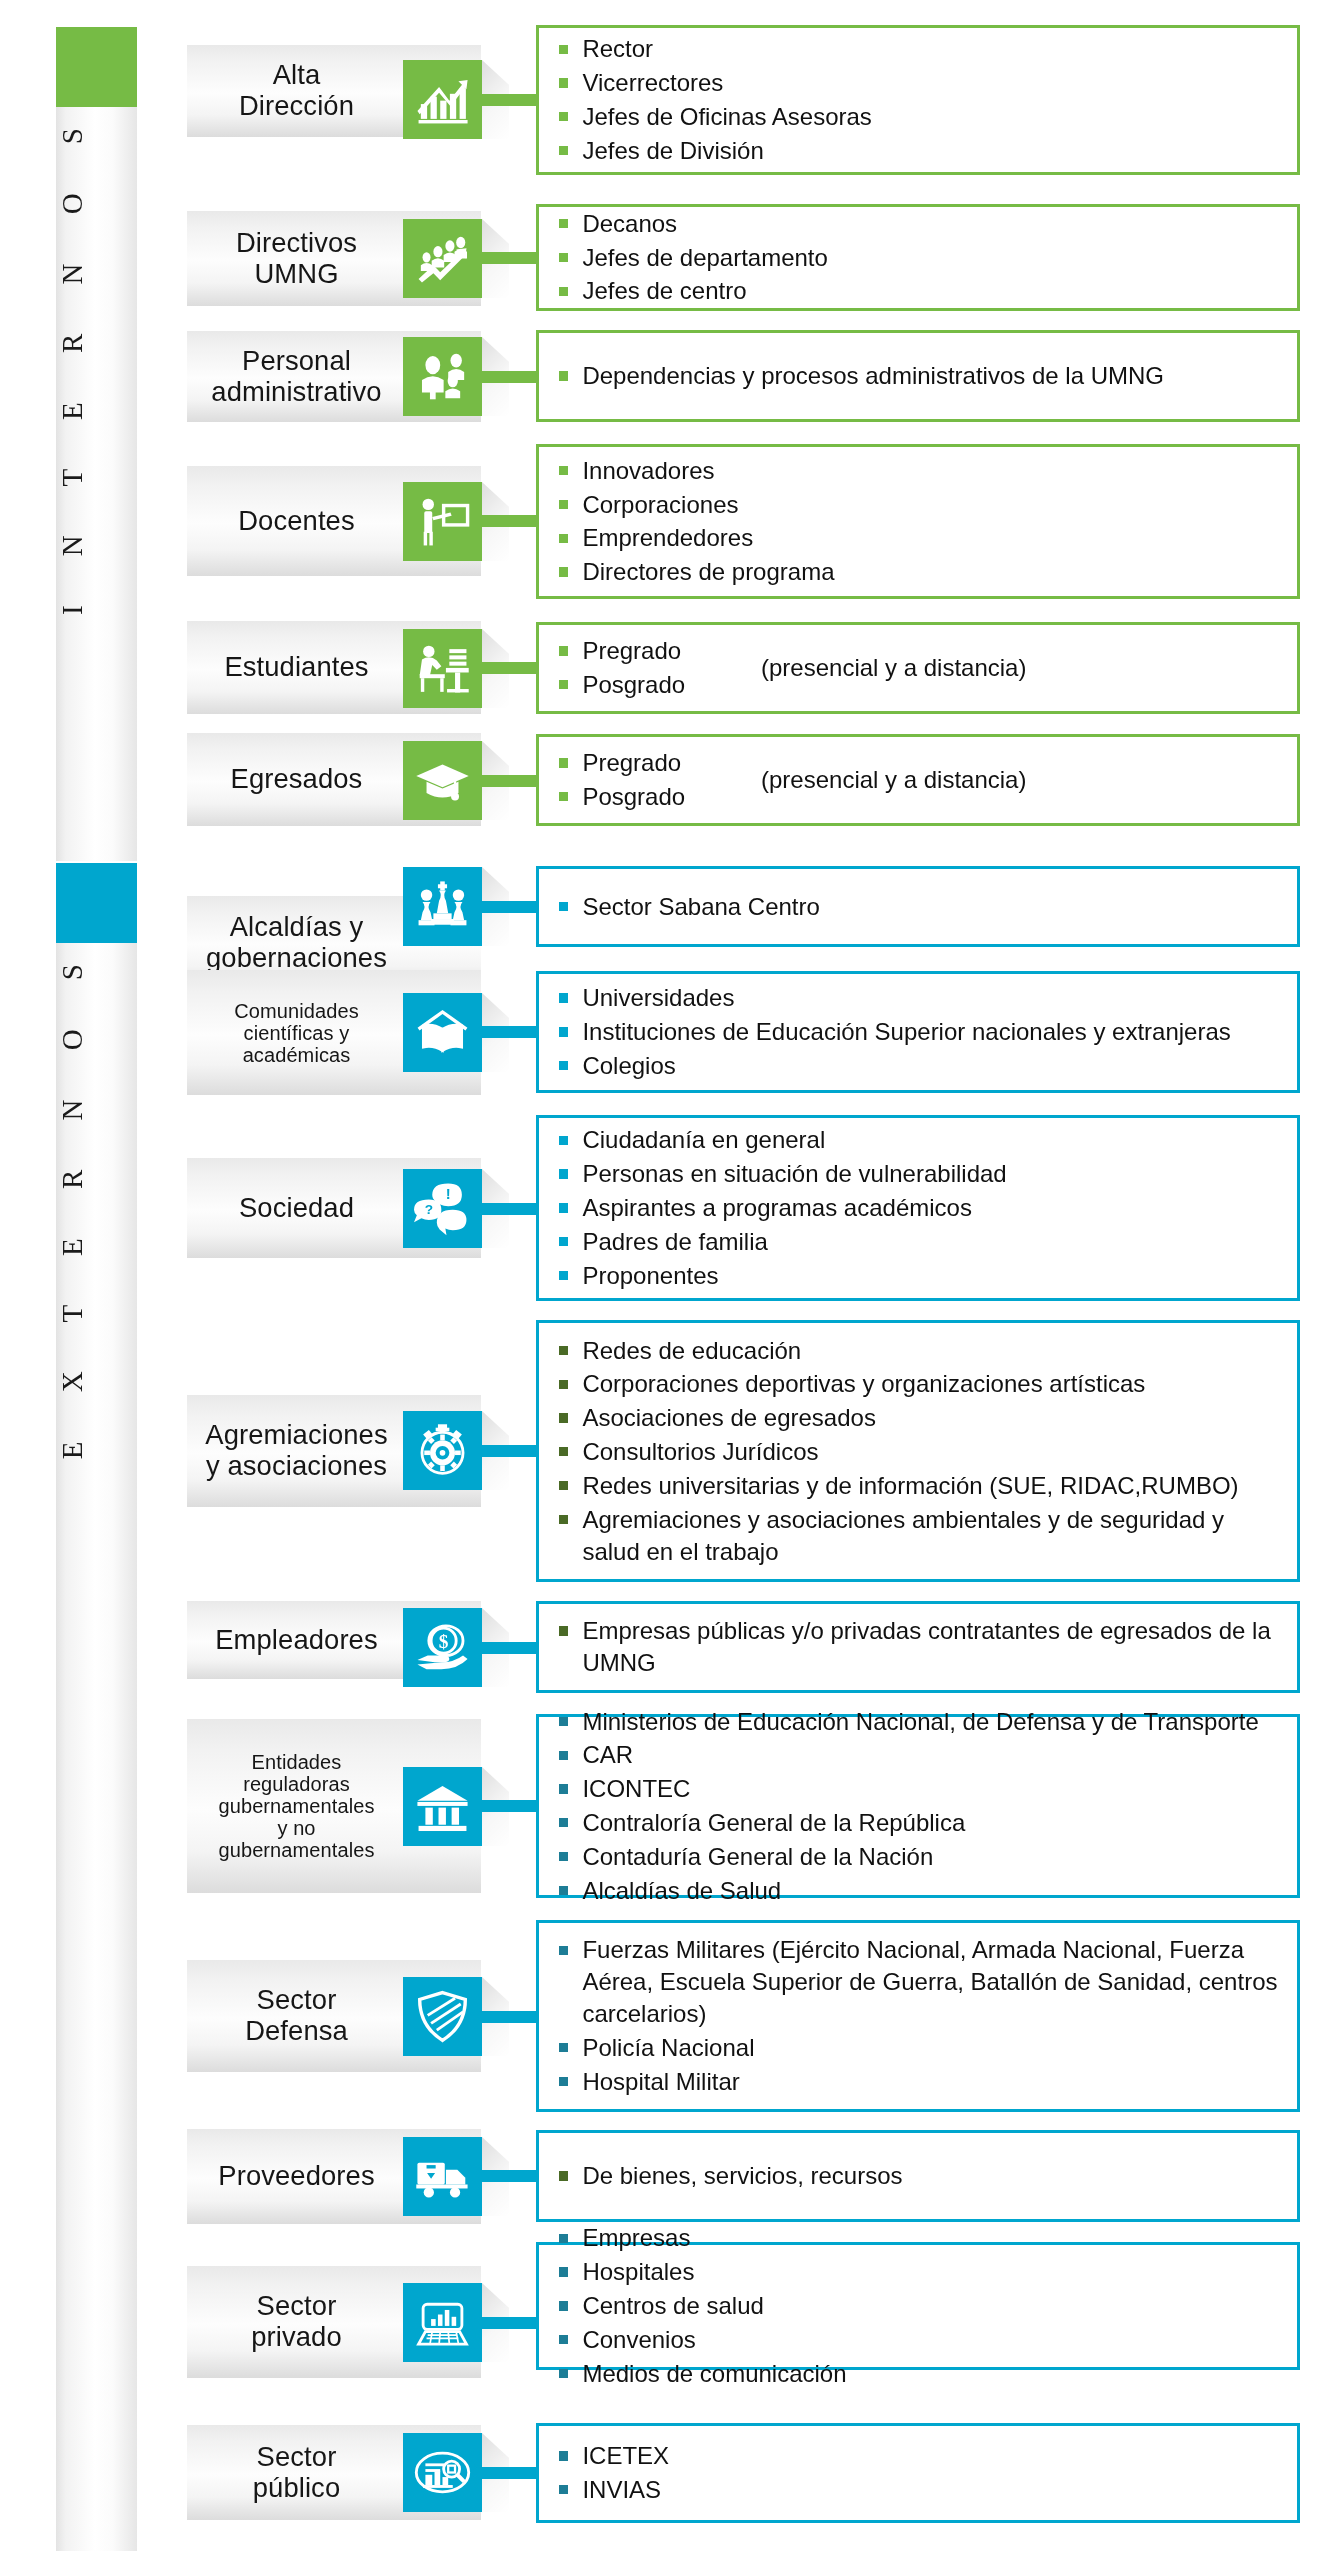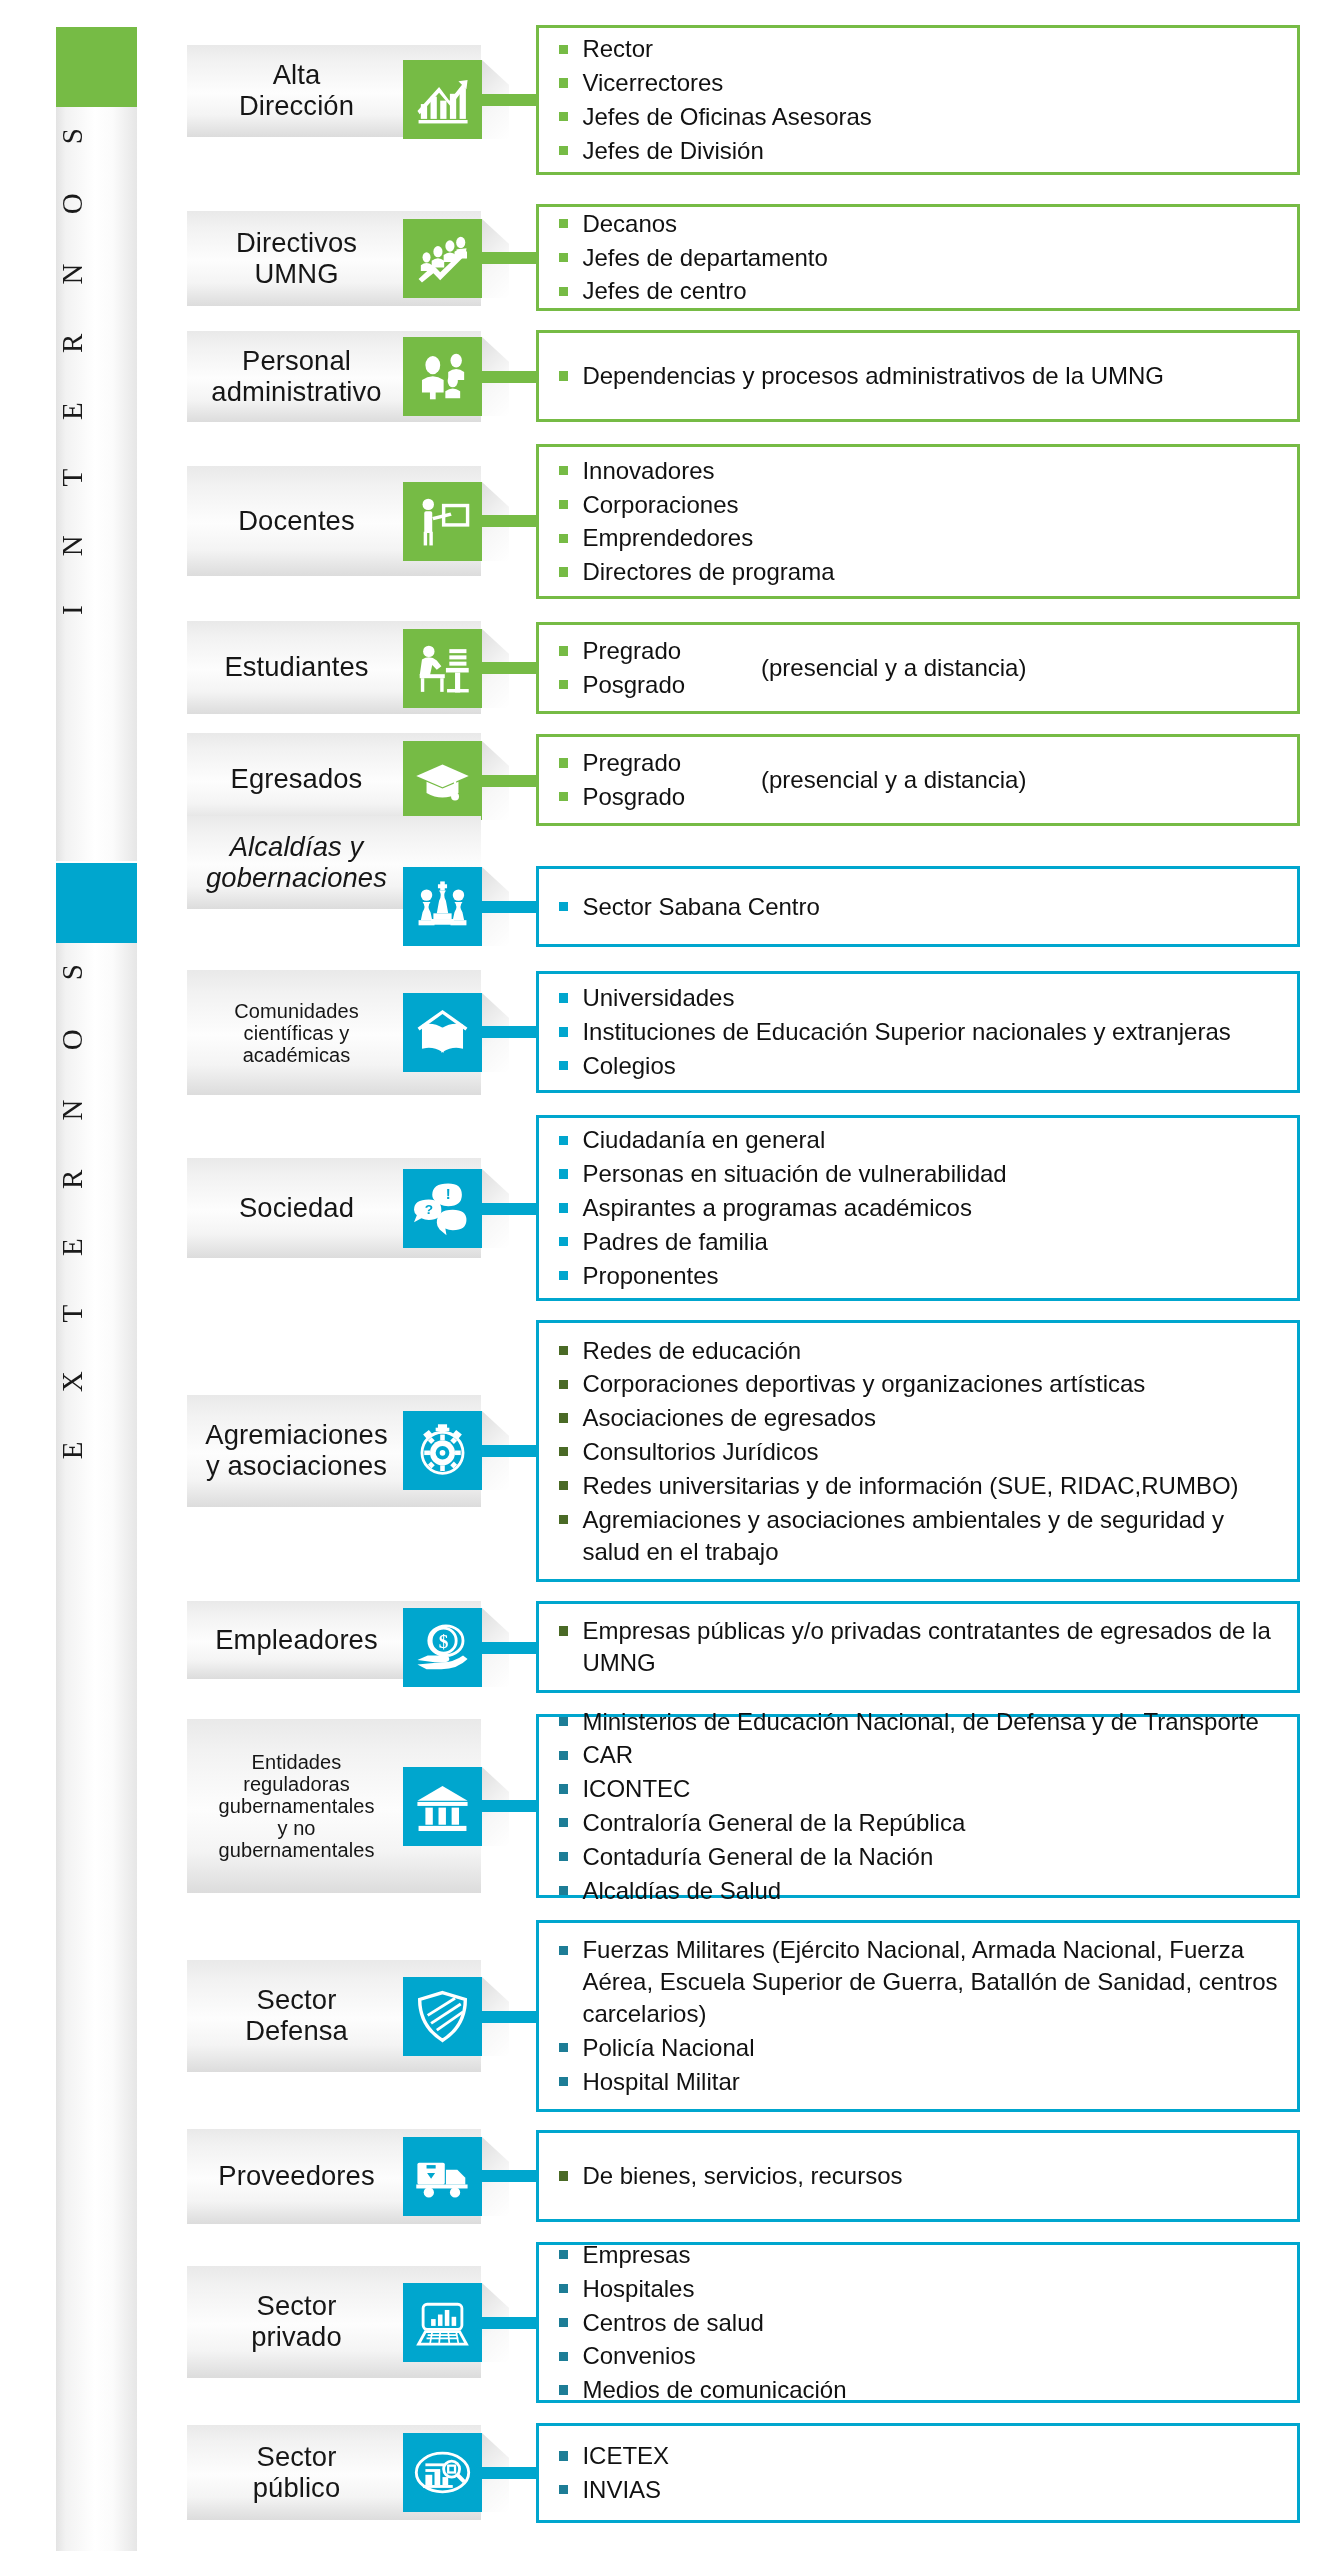--- a/index.html
+++ b/index.html
@@ -316,21 +316,21 @@
           <ul class="items ">
             <li>Pregrado</li>
             <li>Posgrado</li>
           </ul>
           <div class="annot">(presencial y a distancia)</div>
         </div>
       </div>
     </div>
     <div class="row" style="top: 0px;">
       <div class="plaque-shadow" style="top: 874px; height: 110px;"></div>
-      <div class="plaque" style="top: 816px; height: 93px; font-style: italic;">
+      <div class="plaque" style="top: 896px; height: 93px;">
         <div class="plaque-text">Alcaldías y
 gobernaciones</div>
       </div>
       <div class="tile" style="top: 867px; left: 216px; background: rgb(0, 166, 206);">
         <svg viewBox="0 0 100 100" fill="#fff">
       <rect x="46" y="6" width="8" height="16"></rect>
           <rect x="42" y="11" width="16" height="7"></rect>
       <path d="M44 22 q6 8 0 18 l-4 22 h20 l-4-22 q-6-10 0-18z"></path>
       <rect x="34" y="62" width="32" height="10"></rect>
           <rect x="30" y="72" width="40" height="10"></rect>
@@ -553,21 +553,21 @@
         <rect x="30" y="44" width="8" height="12"></rect>
         <rect x="42" y="36" width="8" height="20"></rect>
         <rect x="54" y="28" width="8" height="28"></rect>
         <rect x="66" y="40" width="8" height="16"></rect>
       </g>
       <path d="M8 88 L92 88 L80 66 L20 66 Z"></path>
       <path d="M24 72 L76 72 M22 78 L78 78 M32 66 L28 88 M46 66 L44 88 M60 66 L62 88 M74 66 L78 88" stroke-width="3"></path>
     </svg>
       </div>
       <div class="connector" style="top: 2317px; left: 294px; width: 59px; background: rgb(0, 166, 206);"></div>
-      <div class="cbox blue" style="top: 2242px; height: 161px;">
+      <div class="cbox blue" style="top: 2242px; height: 128px;">
         <ul class="items teal">
           <li>Empresas</li>
           <li>Hospitales</li>
           <li>Centros de salud</li>
           <li>Convenios</li>
           <li>Medios de comunicación</li>
         </ul>
       </div>
     </div>
     <div class="row" style="top: 0px;">

